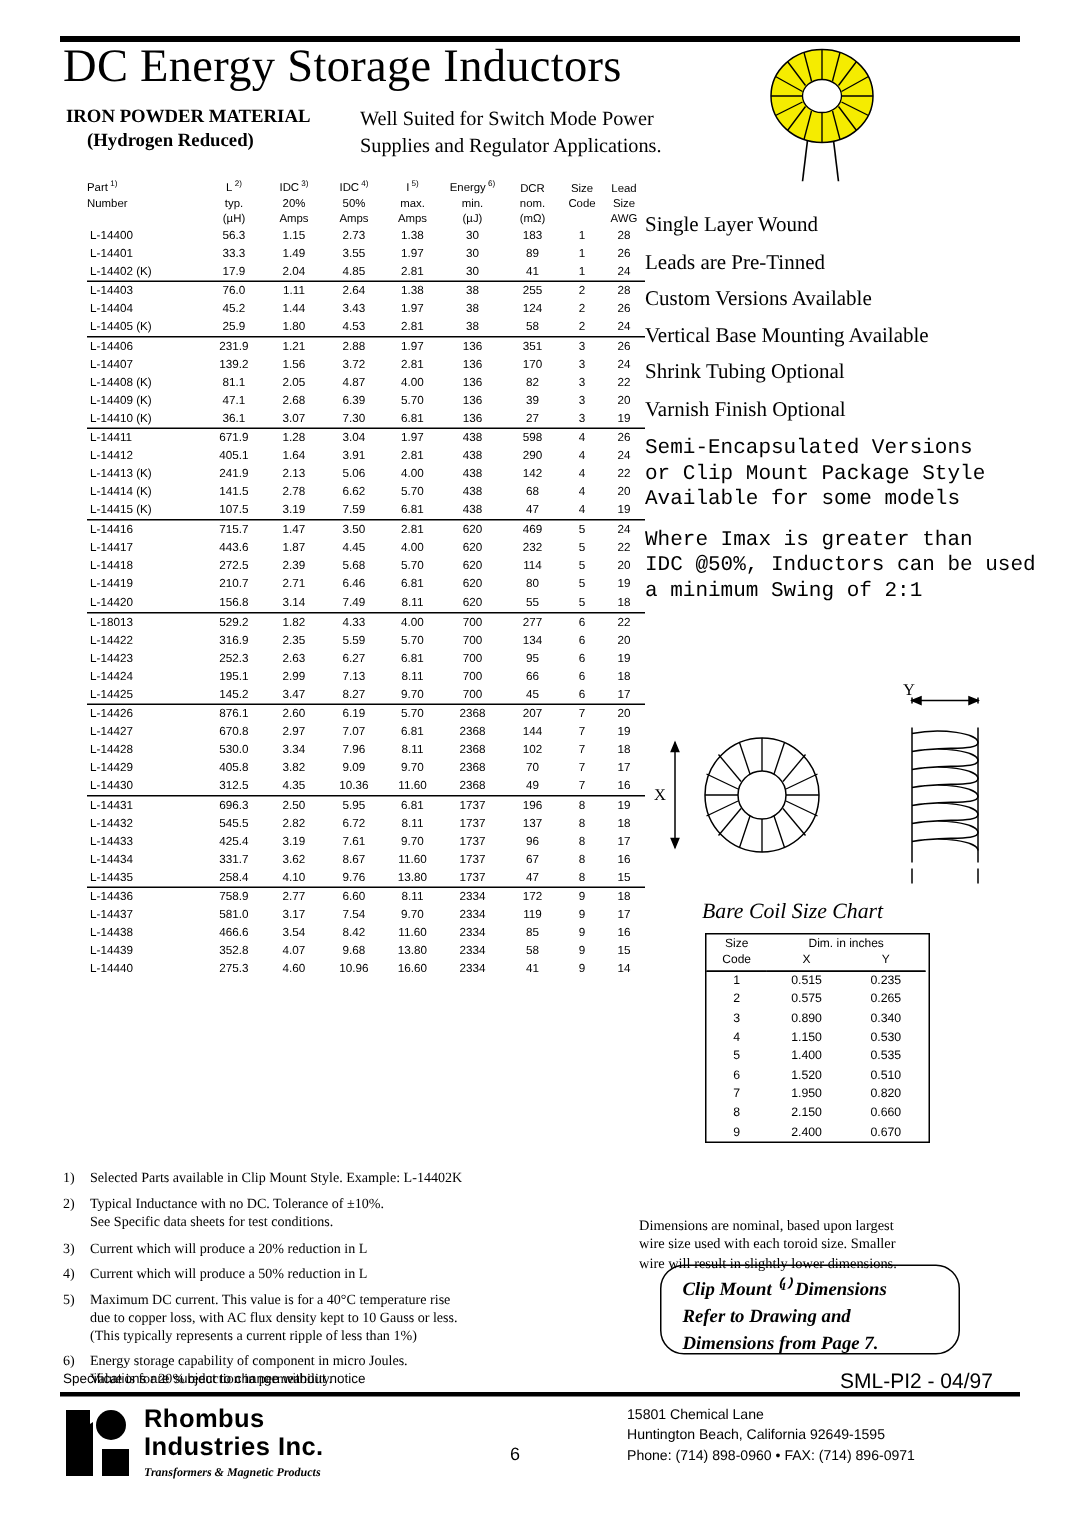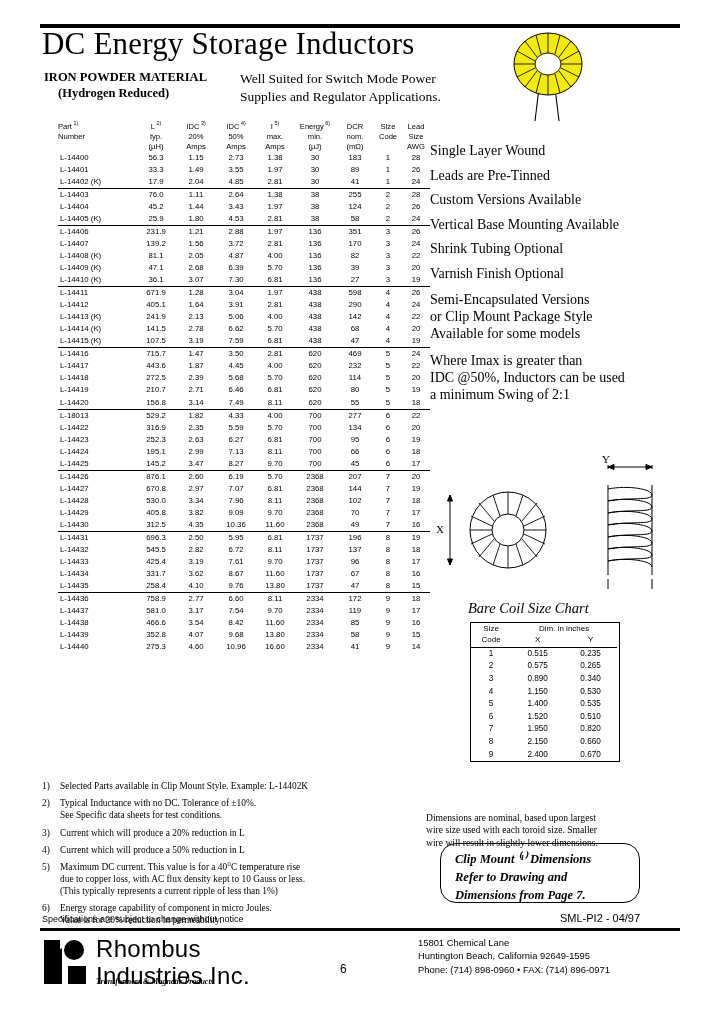--- a/index.html
+++ b/index.html
@@ -31,21 +31,21 @@
   }
 
   
   .toroid{position:absolute;left:495px;top:26px;width:110px;height:95px;}
 
   
   .features{position:absolute;left:430px;top:144px;width:280px;
     font-family:"Liberation Serif", serif;font-size:14px;line-height:1.0;}
   .features .f{margin-bottom:10.5px;white-space:nowrap;}
   .features .blk{margin-bottom:10px;white-space:nowrap;line-height:1.22;}
-  .features .blk div{white-space:nowrap;}
+  .features .blk div{white-space:nowrap;font-family:Liberation Mono, monospace;}
 
   
   .tbl{position:absolute;left:58px;top:120px;width:372px;
     font-family:"Liberation Sans", sans-serif;font-size:7.6px;}
   table.data{border-collapse:collapse;width:372px;}
   table.data th{
     font-weight:normal;font-size:7.6px;text-align:center;vertical-align:bottom;
     padding:0 0 0 0;line-height:1.32;
   }
   table.data td{
@@ -86,30 +86,30 @@
     font-family:"Liberation Serif", serif;font-size:9.6px;line-height:1.28;}
 
   .clipbox{position:absolute;left:440px;top:843px;width:200px;height:60px;
     border:1.6px solid #000;border-radius:16px;
     font-family:"Liberation Serif", serif;font-style:italic;font-weight:bold;
     font-size:12.5px;line-height:1.42;padding:7px 0 0 14px;box-sizing:border-box;}
 
   
   .logo{position:absolute;left:42px;top:938px;width:60px;height:48px;}
   .logo-name{position:absolute;left:96px;top:936px;width:210px;
-    font-family:"Liberation Sans", sans-serif;font-weight:normal;font-size:24px;
+    font-family:"Liberation Sans", sans-serif;font-weight:bold;font-size:17px;
     line-height:1.12;letter-spacing:.3px;}
   .logo-tag{position:absolute;left:96px;top:977px;
     font-family:"Liberation Serif", serif;font-style:italic;font-weight:bold;font-size:8px;}
   .pageno{position:absolute;left:340px;top:962px;
     font-family:"Liberation Sans", sans-serif;font-size:12px;}
   .addr{position:absolute;left:418px;top:936px;width:290px;
     font-family:"Liberation Sans", sans-serif;font-size:9.4px;line-height:1.42;}
   .sml{position:absolute;left:560px;top:912px;
-    font-family:"Liberation Sans", sans-serif;font-size:11px;}
+    font-family:"Liberation Sans", sans-serif;font-size:14px;}
 </style>
 </head>
 <body>
 
 <div class="page">
 
   <div class="top-rule"></div>
 
   <div class="title">DC Energy Storage Inductors</div>
 

